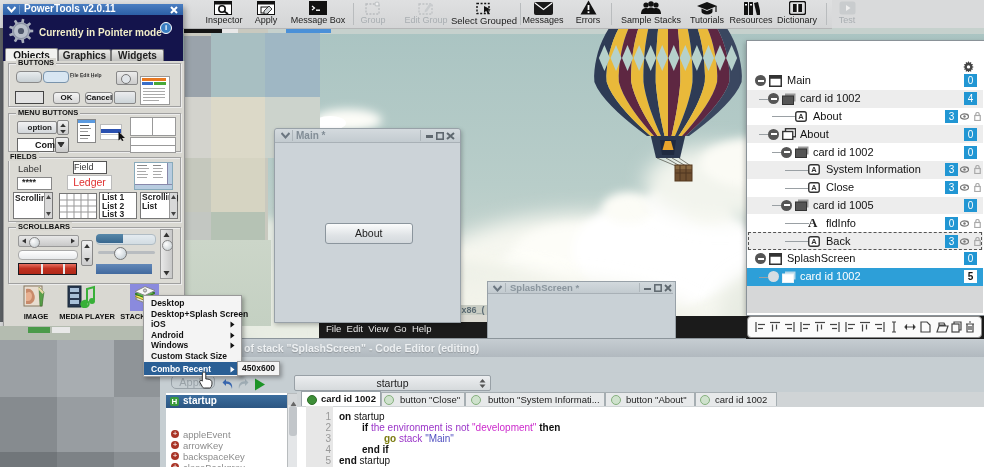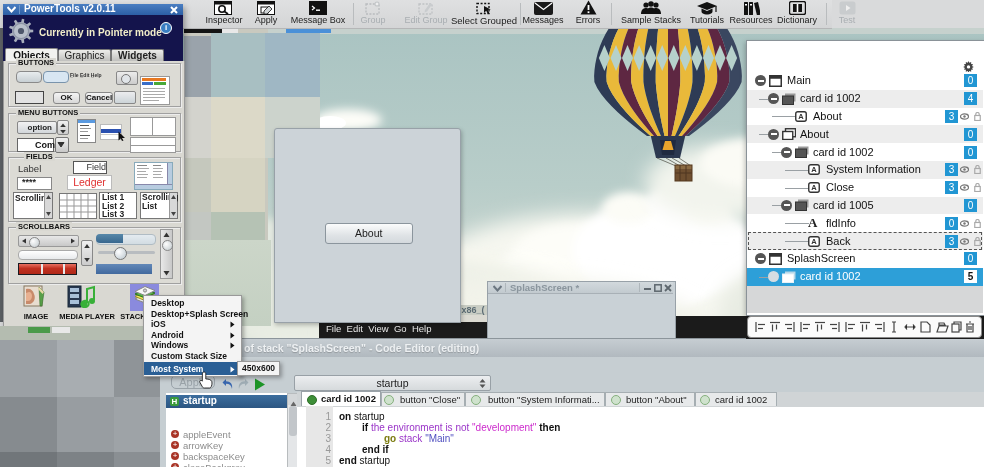--- a/index.html
+++ b/index.html
@@ -197,20 +197,35 @@
   <div class="lbl glbl" style="left:832px;top:15px;width:30px">Test</div>
 </div>
 
 <div class="a" style="left:319px;top:316px;width:440px;height:23px;background:#1b1b1b;color:#e8e8e8;font-size:9.5px">
       <span style="position:absolute;left:7px;top:7px">File&nbsp; Edit&nbsp; View&nbsp; Go&nbsp; Help</span>
     </div>
 <div class="a" style="left:459px;top:305px;width:29px;height:10px;background:#c9cdc4;color:#5c6c74;font-weight:bold;font-size:9px;line-height:10px;overflow:hidden">.x86_(</div>
 <div class="a" style="left:459px;top:315px;width:29px;height:7px;background:#dbdad2"></div>
 
 <div class="a" style="left:274px;top:128px;width:184.5px;height:192.5px;background:#ccd3d8;border:1px solid #98a1a8;border-radius:3px 3px 0 0;box-shadow:1px 2px 4px rgba(0,0,0,0.25)">
+  <div class="a" style="left:0;top:0;width:184.5px;height:13px;background:linear-gradient(#d4dade,#c3cbd0);border-bottom:1px solid #a8b0b6;border-radius:3px 3px 0 0">
+    <svg class="a" style="left:6px;top:3px" width="9" height="7" viewBox="0 0 9 7">
+          <path d="M0.5 1 L4.5 5.5 L8.5 1" stroke="#6b7680" stroke-width="2" fill="none"></path>
+        </svg>
+    <div class="a" style="left:17px;top:1px;width:1px;height:11px;background:#aeb6bb"></div>
+    <div class="a" style="left:21px;top:0px;font-weight:bold;font-size:10px;color:#828d96;line-height:13px">Main *</div>
+    <div class="a" style="left:145px;top:1px;width:1px;height:11px;background:#aeb6bb"></div>
+    <div class="a" style="left:151px;top:6px;width:7px;height:2.5px;background:#5e676e"></div>
+    <svg class="a" style="left:161px;top:2.5px" width="8" height="8" viewBox="0 0 8 8">
+          <rect x="0.8" y="0.8" width="6.4" height="6.4" fill="none" stroke="#5e676e" stroke-width="1.6"></rect>
+        </svg>
+    <svg class="a" style="left:171px;top:2.5px" width="9" height="8" viewBox="0 0 9 8">
+          <path d="M1 1 L8 7 M8 1 L1 7" stroke="#5e676e" stroke-width="2"></path>
+        </svg>
+  </div>
   <div class="a" style="left:49.5px;top:94px;width:86.5px;height:18.5px;background:linear-gradient(#fbfcfc,#dfe3e6 60%,#d4d9dd);border:1px solid #8b959d;border-radius:3px;font-size:10.5px;color:#1c1c1c;text-align:center;line-height:18.5px">About</div>
 </div>
 
 <div class="a" style="left:487px;top:281px;width:187px;height:58px;background:#c9d1d6;border:1px solid #98a1a8">
   <div class="a" style="left:0;top:0;width:185px;height:11px;background:linear-gradient(#d2d9dd,#c2cacf);border-bottom:1px solid #a8b0b6">
     <svg class="a" style="left:5px;top:3px" width="9" height="7" viewBox="0 0 9 7">
           <path d="M0.5 1 L4.5 5.5 L8.5 1" stroke="#6b7680" stroke-width="2" fill="none"></path>
         </svg>
     <div class="a" style="left:17px;top:1px;width:1px;height:9px;background:#aeb6bb"></div>
     <div class="a" style="left:22px;top:0px;font-weight:bold;font-size:9.5px;color:#8a959d;line-height:11px">SplashScreen *</div>
@@ -572,21 +587,21 @@
     <svg class="a" style="left:5px;top:3px" width="26" height="26" viewBox="0 0 26 26">
           <path d="M21.89 11.57 L25.24 11.77 L25.24 14.23 L21.89 14.43 L20.73 17.61 L23.16 19.93 L21.59 21.81 L18.88 19.81 L15.95 21.50 L16.33 24.84 L13.92 25.27 L13.13 22.00 L9.80 21.41 L7.94 24.21 L5.82 22.98 L7.32 19.98 L5.14 17.39 L1.92 18.34 L1.08 16.03 L4.16 14.69 L4.16 11.31 L1.08 9.97 L1.92 7.66 L5.14 8.61 L7.32 6.02 L5.82 3.02 L7.94 1.79 L9.80 4.59 L13.13 4.00 L13.92 0.73 L16.33 1.16 L15.95 4.50 L18.88 6.19 L21.59 4.19 L23.16 6.07 L20.73 8.39 Z" fill="#a8aebc"></path>
           <circle cx="13" cy="13" r="8.2" fill="#8d95a6"></circle>
           <circle cx="13" cy="13" r="7" fill="#b8bfca"></circle>
           <circle cx="13" cy="13" r="3.1" fill="#4e576b"></circle>
         </svg>
     <div class="a" style="left:36px;top:12px;font-weight:bold;font-size:10px;color:#f2eec9">Currently in Pointer mode</div>
     <div class="a" style="left:157px;top:7px;width:10px;height:10px;background:#3a7ec2;border:1px solid #fff;border-radius:50%;color:#fff;font-size:8px;font-weight:bold;text-align:center;line-height:10px">i</div>
 
     <div class="a" style="left:2px;top:33px;width:51px;height:13px;background:#f2f2f0;border:1px solid #888;border-bottom:none;border-radius:2px 2px 0 0;font-weight:bold;font-size:10px;color:#111;text-align:center;line-height:13px">Objects</div>
-    <div class="a" style="left:55px;top:34px;width:51px;height:12px;background:linear-gradient(#ececea,#bcbcba);border:1px solid #777;border-bottom:none;border-radius:2px 2px 0 0;font-weight:normal;font-size:10px;color:#222;text-align:center;line-height:12px">Graphics</div>
+    <div class="a" style="left:55px;top:34px;width:51px;height:12px;background:linear-gradient(#ececea,#bcbcba);border:1px solid #777;border-bottom:none;border-radius:2px 2px 0 0;font-weight:bold;font-size:10px;color:#222;text-align:center;line-height:12px">Graphics</div>
     <div class="a" style="left:108px;top:34px;width:51px;height:12px;background:linear-gradient(#ececea,#bcbcba);border:1px solid #777;border-bottom:none;border-radius:2px 2px 0 0;font-weight:bold;font-size:10px;color:#222;text-align:center;line-height:12px">Widgets</div>
   </div>
 
   <div class="a" id="ptbody" style="left:0;top:57px;width:180px;height:265px;background:#d9d8d2;border:1px solid #999;border-top:none">
 
     <div class="a grp" style="left:4px;top:2px;width:171px;height:42px"></div>
     <div class="a glab" style="left:12px;top:-3px">BUTTONS</div>
     <div class="a" style="left:12px;top:10px;width:24px;height:10px;background:linear-gradient(#e8ecee,#c8d0d4);border:1px solid #8a8a8a;border-radius:4px"></div>
     <div class="a" style="left:39px;top:10px;width:24px;height:10px;background:#d8e6f2;border:1px solid #7a94ac;border-radius:4px"></div>
     <div class="a" style="left:66px;top:11px;font-size:5px;font-weight:bold;color:#333;letter-spacing:0px">F̲ile  E̲dit  H̲elp</div>
@@ -634,23 +649,23 @@
             <path d="M0.5 0.5 L7 7 L4 7 L5.5 9.5 L4 10 L2.8 7.6 L0.5 9.5 Z" fill="#111"></path>
           </svg>
     </div>
     <div class="a" style="left:126px;top:56px;width:44px;height:17px;background:#fff;border:1px solid #999">
           <div style="position:absolute;left:21px;top:0;width:1px;height:17px;background:#999"></div>
         </div>
     <div class="a" style="left:126px;top:76px;width:44px;height:7px;background:#fff;border:1px solid #999"></div>
     <div class="a" style="left:126px;top:84px;width:44px;height:6px;background:#fff;border:1px solid #999"></div>
 
     <div class="a grp" style="left:4px;top:96px;width:171px;height:63px"></div>
-    <div class="a glab" style="left:20px;top:91px">FIELDS</div>
+    <div class="a glab" style="left:4px;top:91px">FIELDS</div>
     <div class="a" style="left:14px;top:102px;font-size:9.5px;color:#333">Label</div>
-    <div class="a" style="left:69px;top:100px;width:32px;height:11px;background:#fff;border:1px solid #555;font-size:9px;color:#333;text-align:right;line-height:11px">Field</div>
+    <div class="a" style="left:69px;top:100px;width:32px;height:11px;background:#fff;border:1px solid #555;font-size:9px;color:#333;text-align:left;line-height:11px">Field</div>
     <div class="a" style="left:13px;top:116px;width:33px;height:11px;background:#fff;border:1px solid #888;font-size:9px;font-weight:bold;color:#222;line-height:9px"><span style="margin-left:4px">****</span></div>
     <div class="a" style="left:63px;top:114px;width:43px;height:13px;background:#fff;border:1px solid #bbb;font-size:10.5px;color:#e03030;text-align:center;line-height:13px">Ledger</div>
     <div class="a" style="left:130px;top:101px;width:37px;height:26px;background:#fff;border:1px solid #8ab">
       <div style="position:absolute;left:2px;top:2px;width:10px;height:1px;background:#888"></div>
           <div style="position:absolute;left:18px;top:2px;width:8px;height:1px;background:#888"></div>
       <div style="position:absolute;left:2px;top:5px;width:12px;height:1px;background:#aaa"></div>
           <div style="position:absolute;left:18px;top:5px;width:10px;height:1px;background:#aaa"></div>
       <div style="position:absolute;left:2px;top:8px;width:9px;height:1px;background:#aaa"></div>
           <div style="position:absolute;left:18px;top:8px;width:9px;height:1px;background:#aaa"></div>
       <div style="position:absolute;left:2px;top:11px;width:11px;height:1px;background:#aaa"></div>
@@ -767,21 +782,21 @@
 </div>
 
 <div class="a" id="popup" style="left:143px;top:295px;width:97px;height:80px;background:#f4f4f4;border:1px solid #999;box-shadow:2px 2px 4px rgba(0,0,0,0.3);z-index:10;font-size:8.5px;font-weight:bold;color:#111;white-space:nowrap">
   <div style="position:absolute;left:7px;top:2px">Desktop</div>
   <div style="position:absolute;left:7px;top:12.5px">Desktop+Splash Screen</div>
   <div style="position:absolute;left:7px;top:23px">iOS</div>
   <div style="position:absolute;left:7px;top:33.5px">Android</div>
   <div style="position:absolute;left:7px;top:44px">Windows</div>
   <div style="position:absolute;left:7px;top:54.5px">Custom Stack Size</div>
   <div style="position:absolute;left:0px;top:66px;width:97px;height:13px;background:#2a5f95"></div>
-  <div style="position:absolute;left:7px;top:68px;color:#fff">Most System</div>
+  <div style="position:absolute;left:7px;top:68px;color:#fff">Combo Recent</div>
   <svg style="position:absolute;left:86px;top:25px" width="5" height="7" viewBox="0 0 5 7">
         <path d="M0.5 0.5 L4.5 3.5 L0.5 6.5 Z" fill="#111"></path>
       </svg>
   <svg style="position:absolute;left:86px;top:35.5px" width="5" height="7" viewBox="0 0 5 7">
         <path d="M0.5 0.5 L4.5 3.5 L0.5 6.5 Z" fill="#111"></path>
       </svg>
   <svg style="position:absolute;left:86px;top:46px" width="5" height="7" viewBox="0 0 5 7">
         <path d="M0.5 0.5 L4.5 3.5 L0.5 6.5 Z" fill="#111"></path>
       </svg>
   <svg style="position:absolute;left:86px;top:70px" width="5" height="7" viewBox="0 0 5 7">

